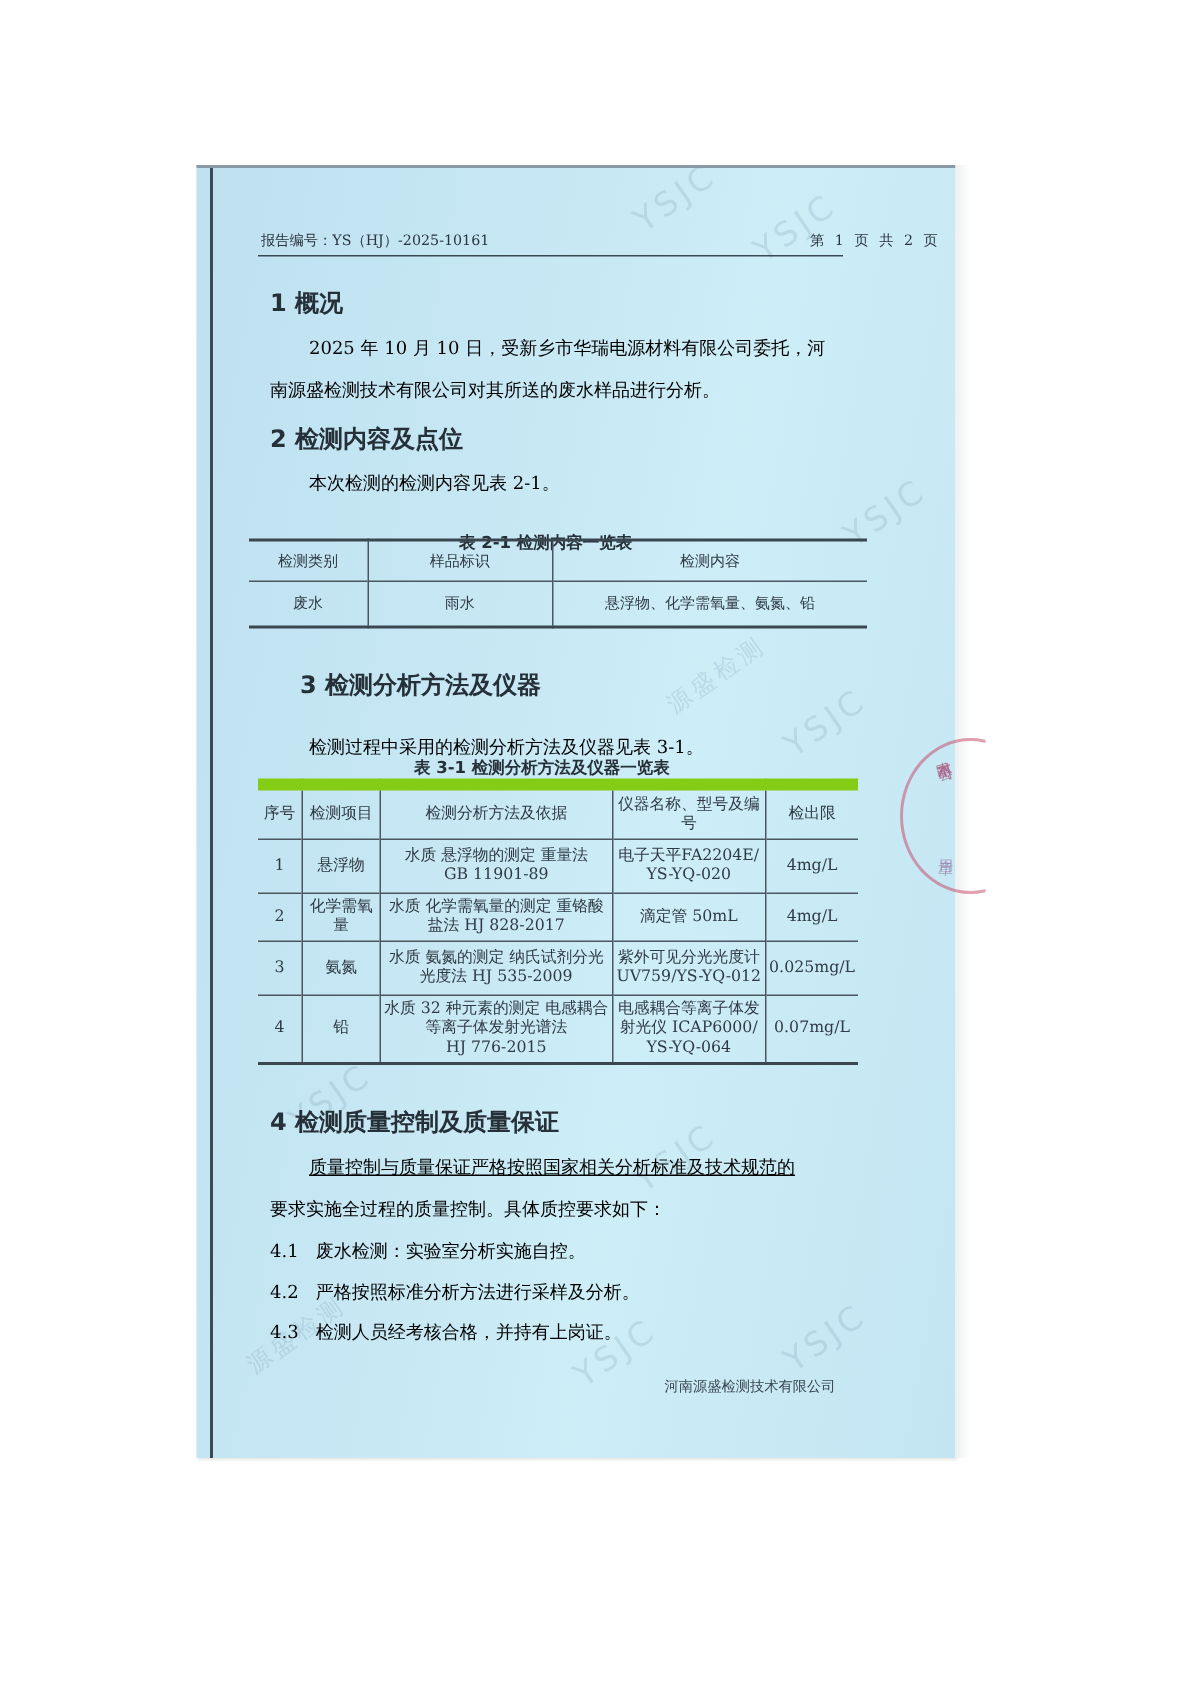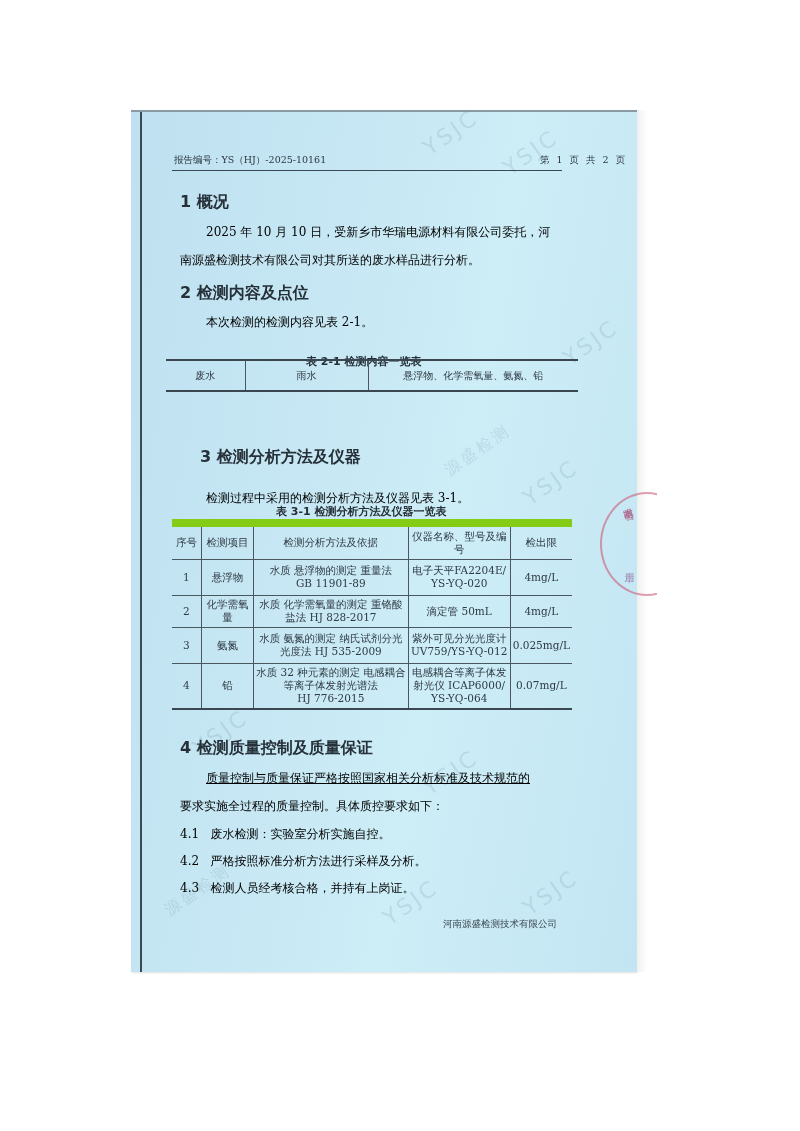--- a/index.html
+++ b/index.html
@@ -79,20 +79,25 @@
 <div class="abs p" style="left:206px;top:308px;">本次检测的检测内容见表 2-1。</div>
 <div class="abs caption" style="left:306px;top:342px;margin-top:12px;">表 2-1  检测内容一览表</div>
 
 <table class="t21">
   <colgroup>
       <col style="width:79px">
       <col style="width:123px">
       <col style="width:210px">
     </colgroup>
   <tbody>
+      <tr>
+    <th>检测类别</th>
+    <th>样品标识</th>
+    <th>检测内容</th>
+  </tr>
   <tr>
     <td>废水</td>
     <td>雨水</td>
     <td>悬浮物、化学需氧量、氨氮、铅</td>
   </tr>
 </tbody>
   </table>
 
 <div class="abs h1" style="left:180px;top:447px;margin-left:20px;">3  检测分析方法及仪器</div>
 <div class="abs p" style="left:206px;top:484px;">检测过程中采用的检测分析方法及仪器见表 3-1。</div>

